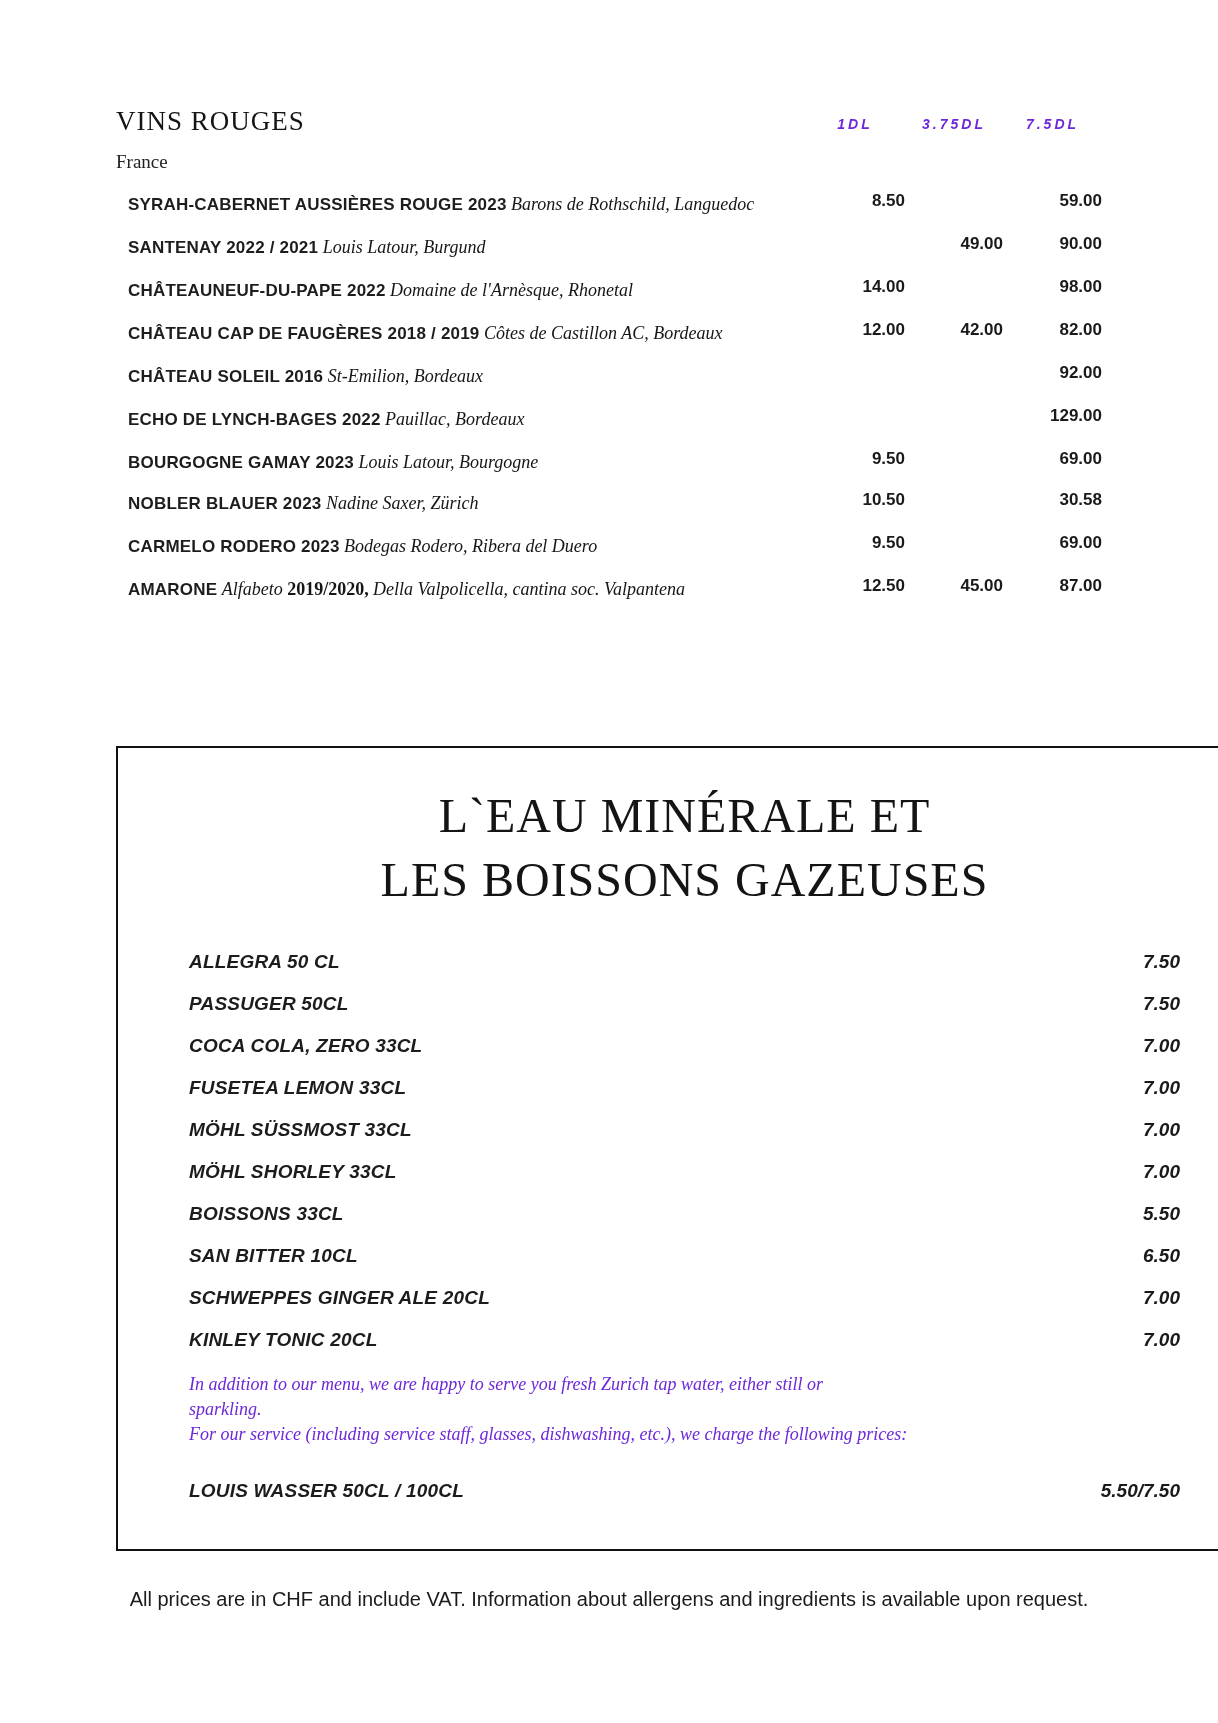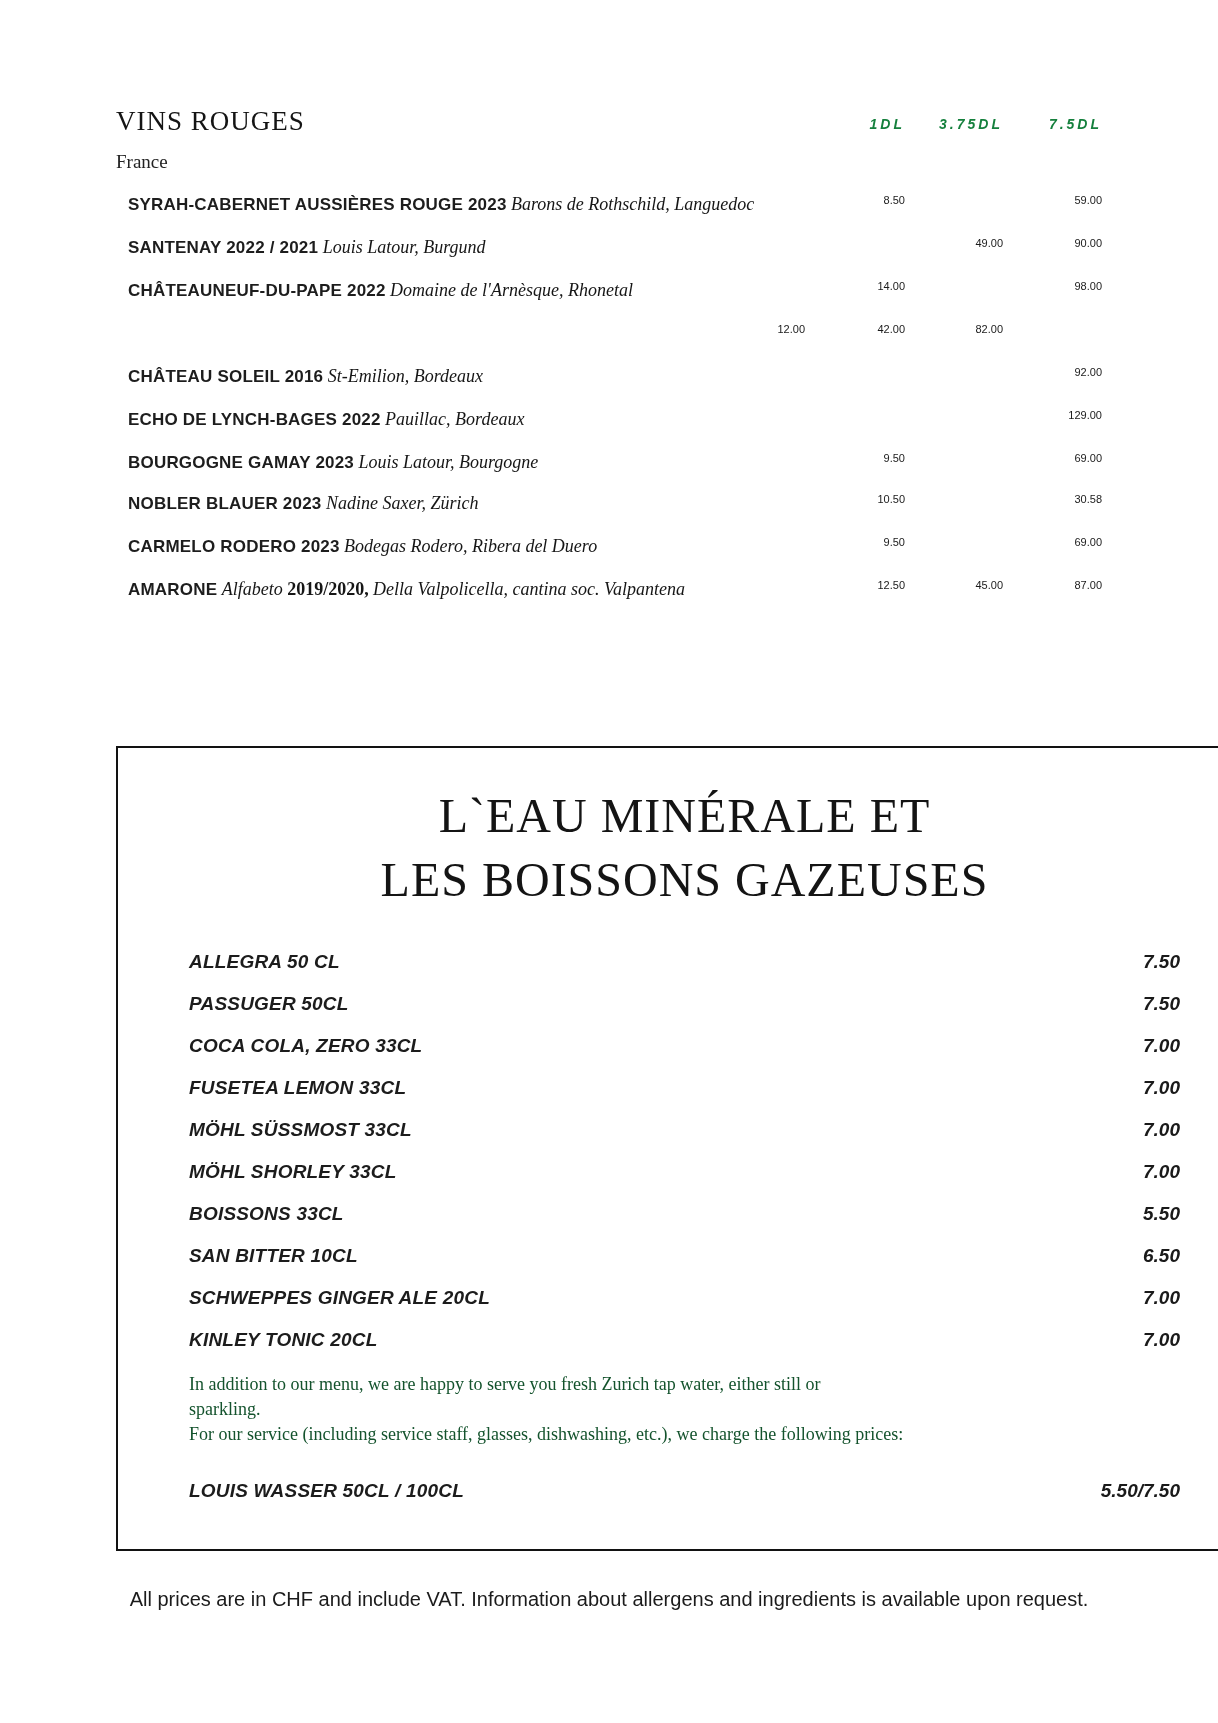--- a/index.html
+++ b/index.html
@@ -27,22 +27,22 @@
     font-size: 27px;
     letter-spacing: 1px;
     color: #141414;
     line-height: 34px;
   }
   .col-head {
     font-size: 14px;
     font-weight: 700;
     font-style: italic;
     letter-spacing: 3px;
-    text-align: right;
-    color: #15803d;
+    text-align: center;
+    color: #6d28d9;
     padding-bottom: 6px;
   }
   .region-label {
     font-family: "Liberation Serif", serif;
     font-size: 19px;
     color: #222;
     line-height: 24px;
     margin-top: 12px;
   }
   .region-label.second { margin-top: 38px; }
@@ -66,22 +66,22 @@
     font-size: 18px;
     color: #161616;
   }
   .wine-vintage-bold {
     font-family: "Liberation Serif", serif;
     font-weight: 700;
     font-size: 18px;
     color: #161616;
   }
   .price {
-    font-size: 11px;
-    font-weight: 400;
+    font-size: 17px;
+    font-weight: 700;
     text-align: right;
     color: #1a1a1a;
     position: relative;
     top: -4px;
   }
   
   .drinks-box {
     margin-top: 146px;
     width: 1142px;
     border: 2.5px solid #121212;
@@ -114,23 +114,24 @@
     letter-spacing: 0.2px;
   }
   .drink-price {
     font-weight: 700;
     font-size: 19px;
     text-align: right;
     color: #1a1a1a;
   }
   .box-note {
     font-family: "Liberation Serif", serif;
+    font-style: italic;
     font-size: 18px;
     line-height: 25px;
-    color: #14532d;
+    color: #6d28d9;
     margin-top: 4px;
   }
   .water-row { margin-top: 34px; margin-bottom: 0; }
   
   .footer-note {
     margin-top: 34px;
     font-size: 20px;
     color: #1b1b1b;
     text-align: center;
     line-height: 28px;
@@ -174,20 +175,24 @@
     <div>
       <span class="wine-name">CHÂTEAUNEUF-DU-PAPE 2022</span>
       <span class="wine-detail">Domaine de l'Arnèsque, Rhonetal</span>
     </div>
     <div class="price">14.00</div>
     <div class="price"></div>
     <div class="price">98.00</div>
   </div>
 
   <div class="wine-row">
+    <div>
+      <span class="wine-name">CHÂTEAU CAP DE FAUGÈRES 2018 / 2019</span>
+      <span class="wine-detail">Côtes de Castillon AC, Bordeaux</span>
+    </div>
     <div class="price">12.00</div>
     <div class="price">42.00</div>
     <div class="price">82.00</div>
   </div>
 
   <div class="wine-row">
     <div>
       <span class="wine-name">CHÂTEAU SOLEIL 2016</span>
       <span class="wine-detail">St-Emilion, Bordeaux</span>
     </div>

